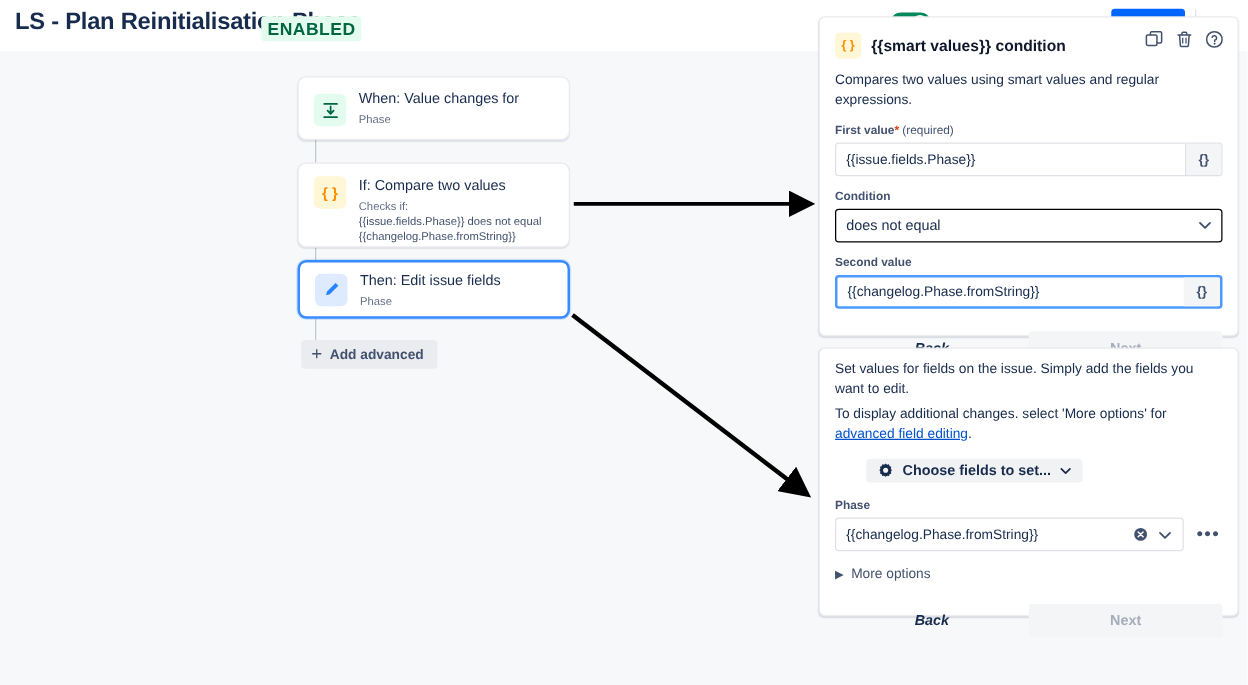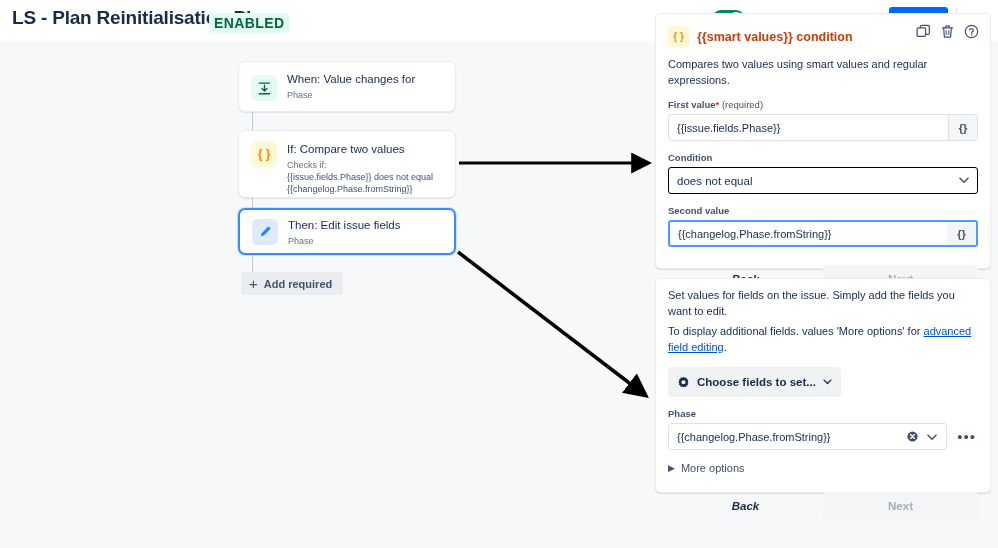--- a/index.html
+++ b/index.html
@@ -130,21 +130,21 @@
 
   .card-head {
     position: relative; display: flex; align-items: center;
     padding: 11px 12px 0 12px; height: 34px;
   }
   .card-head-icon {
     width: 21px; height: 21px; border-radius: 4px; margin-right: 8px;
     display: flex; align-items: center; justify-content: center;
     font-size: 10px; font-weight: 700;
   }
-  .card-title { font-size: 12.5px; font-weight: 600; color: #c2410c; }
+  .card-title { font-size: 12.5px; font-weight: 600; color: #0f172a; }
   .head-actions {
     position: absolute; right: 11px; top: 10px;
     display: flex; gap: 9px; align-items: center;
   }
   .head-actions .ic { cursor: pointer; display: block; }
 
   .card-body { padding: 4px 12px 0 12px; }
   .desc { font-size: 11px; color: #172B4D; line-height: 16px; margin: 4px 0 0 0; }
   .desc a { color: #0052CC; text-decoration: underline; }
 
@@ -199,22 +199,22 @@
 
   .expander {
     display: flex; align-items: center; gap: 6px;
     margin-top: 12px; cursor: pointer;
   }
   .expander .caret { color: #42526E; font-size: 9px; line-height: 1; }
   .expander .lbl { font-size: 11px; color: #42526E; }
 
   .choose-fields {
     display: inline-flex; align-items: center; gap: 7px;
-    background: #F1F2F4; border-radius: 3px; height: 30px;
-    padding: 0 9px; margin-top: 12px; cursor: pointer;
+    background: #F1F2F4; border-radius: 3px; height: 19px;
+    padding: 0 9px; margin-top: 12px; cursor: pointer; margin-left: 25px;
   }
   .choose-fields .lbl { font-size: 11.5px; font-weight: 700; color: #172B4D; }
 
   .value-row { display: flex; align-items: center; gap: 8px; }
   .value-field {
     position: relative; flex: 1;
     height: 27px; border: 1px solid #DFE1E6; border-radius: 3px; background: #fff;
     display: flex; align-items: center; padding: 0 48px 0 8px;
     font-size: 11px; color: #172B4D; cursor: text;
   }
@@ -289,21 +289,21 @@
     <div class="node-body">
       <div class="node-title">Then: Edit issue fields</div>
       <div class="node-sub">
         <span class="line">Phase</span>
       </div>
     </div>
   </div>
 
   <div class="add-component">
     <span class="plus">+</span>
-    <span class="lbl">Add required</span>
+    <span class="lbl">Add advanced</span>
   </div>
 
   <svg class="arrows">
     <defs>
       <marker id="ah" markerWidth="7" markerHeight="7" refX="5.6" refY="3.5" orient="auto">
         <path d="M0,0 L7,3.5 L0,7 Z" fill="#000000"></path>
       </marker>
     </defs>
     <line x1="459" y1="122" x2="648" y2="122" stroke="#000000" stroke-width="3" marker-end="url(#ah)"></line>
     <line x1="458" y1="211" x2="645" y2="354" stroke="#000000" stroke-width="3.5" marker-end="url(#ah)"></line>
@@ -368,21 +368,21 @@
       <span class="caret">▶</span>
       <span class="lbl">What values can I compare?</span>
     </div>
   </div>
 </div>
 
 <div class="card" id="card-action">
 
   <div class="card-body">
     <p class="desc">Set values for fields on the issue. Simply add the fields you want to edit.</p>
-    <p class="desc"><span>To display additional fields. values 'More options' for </span><a href="#">advanced field editing</a><span>.</span></p>
+    <p class="desc"><span>To display additional changes. select 'More options' for </span><a href="#">advanced field editing</a><span>.</span></p>
 
     <div class="choose-fields">
       <svg width="13" height="13" viewBox="0 0 16 16">
         <path d="M8 1.1 L9.5 2.2 L11.3 1.8 L11.9 3.6 L13.6 4.3 L13.1 6.1 L14.2 7.6 L13.1 9.1 L13.6 10.9 L11.9 11.6 L11.3 13.4 L9.5 13 L8 14.1 L6.5 13 L4.7 13.4 L4.1 11.6 L2.4 10.9 L2.9 9.1 L1.8 7.6 L2.9 6.1 L2.4 4.3 L4.1 3.6 L4.7 1.8 L6.5 2.2 Z" fill="#172B4D"></path>
         <circle cx="8" cy="7.6" r="2.5" fill="#F1F2F4"></circle>
       </svg>
       <span class="lbl">Choose fields to set...</span>
       <svg width="9" height="6" viewBox="0 0 10 7">
         <path d="M1 1.3 L5 5.3 L9 1.3" fill="none" stroke="#172B4D" stroke-width="1.6" stroke-linecap="round" stroke-linejoin="round"></path>
       </svg>

